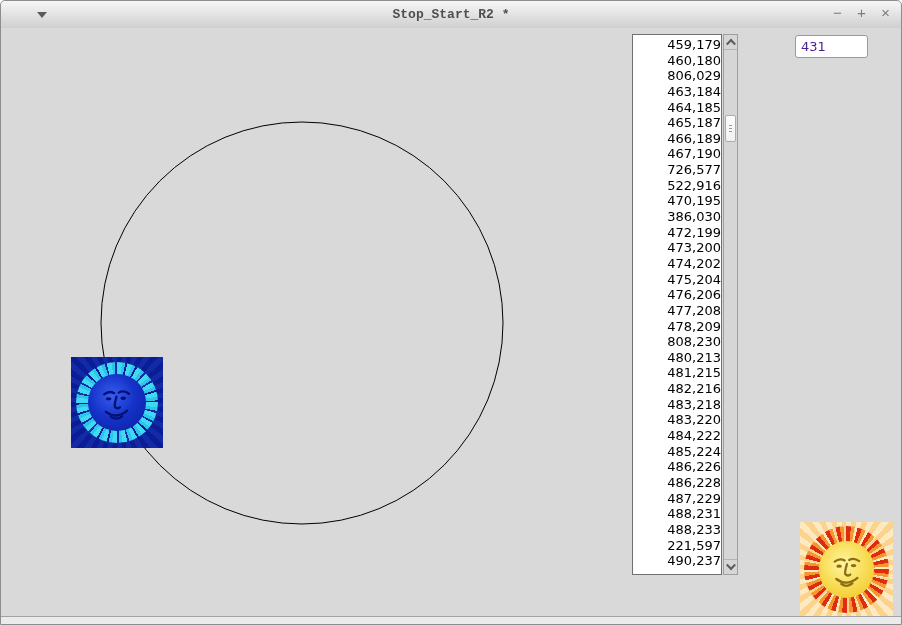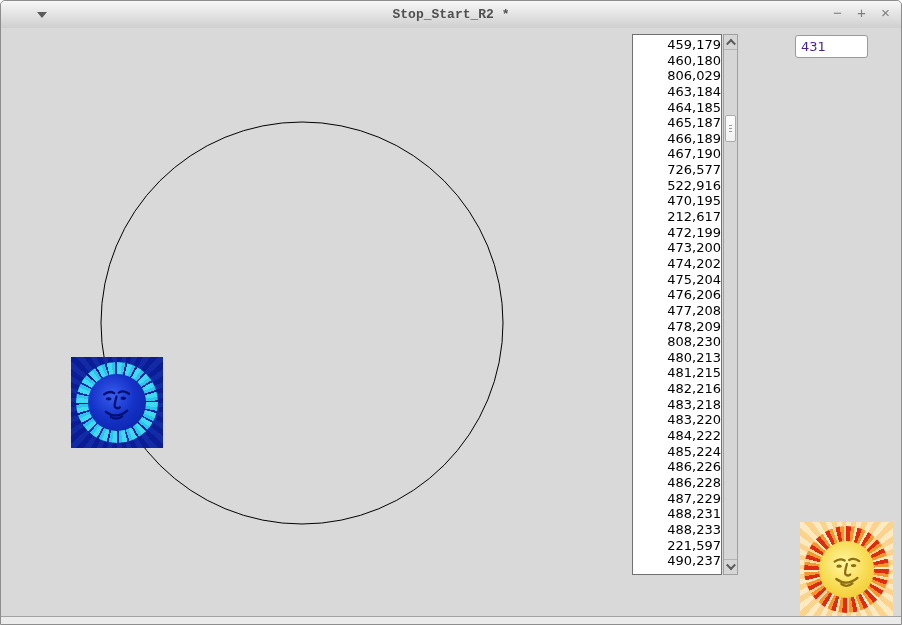--- a/index.html
+++ b/index.html
@@ -179,21 +179,21 @@
         <div class="list-item">460,180</div>
         <div class="list-item">806,029</div>
         <div class="list-item">463,184</div>
         <div class="list-item">464,185</div>
         <div class="list-item">465,187</div>
         <div class="list-item">466,189</div>
         <div class="list-item">467,190</div>
         <div class="list-item">726,577</div>
         <div class="list-item">522,916</div>
         <div class="list-item">470,195</div>
-        <div class="list-item">212,617</div>
+        <div class="list-item">386,030</div>
         <div class="list-item">472,199</div>
         <div class="list-item">473,200</div>
         <div class="list-item">474,202</div>
         <div class="list-item">475,204</div>
         <div class="list-item">476,206</div>
         <div class="list-item">477,208</div>
         <div class="list-item">478,209</div>
         <div class="list-item">808,230</div>
         <div class="list-item">480,213</div>
         <div class="list-item">481,215</div>

